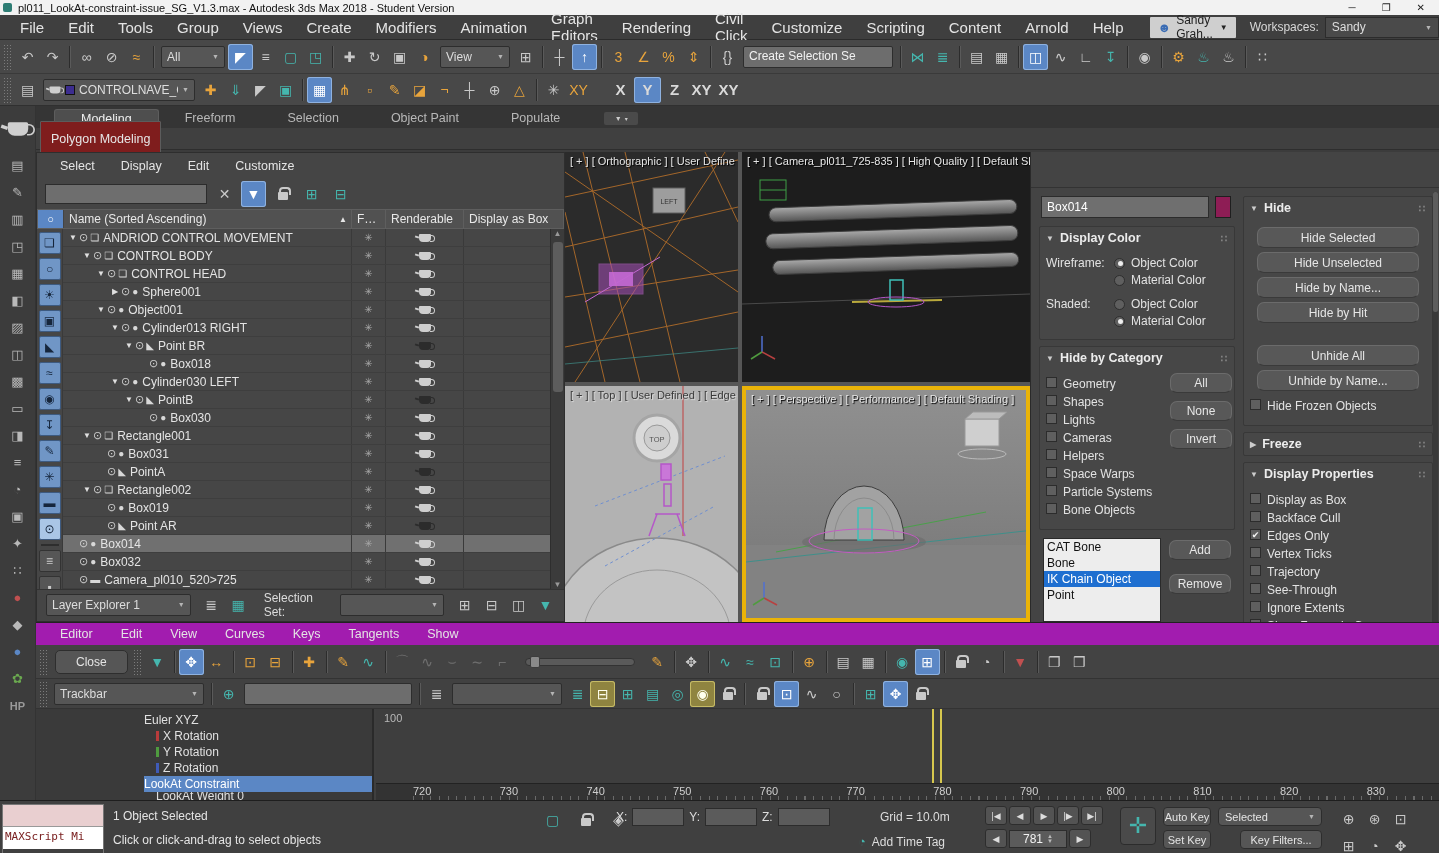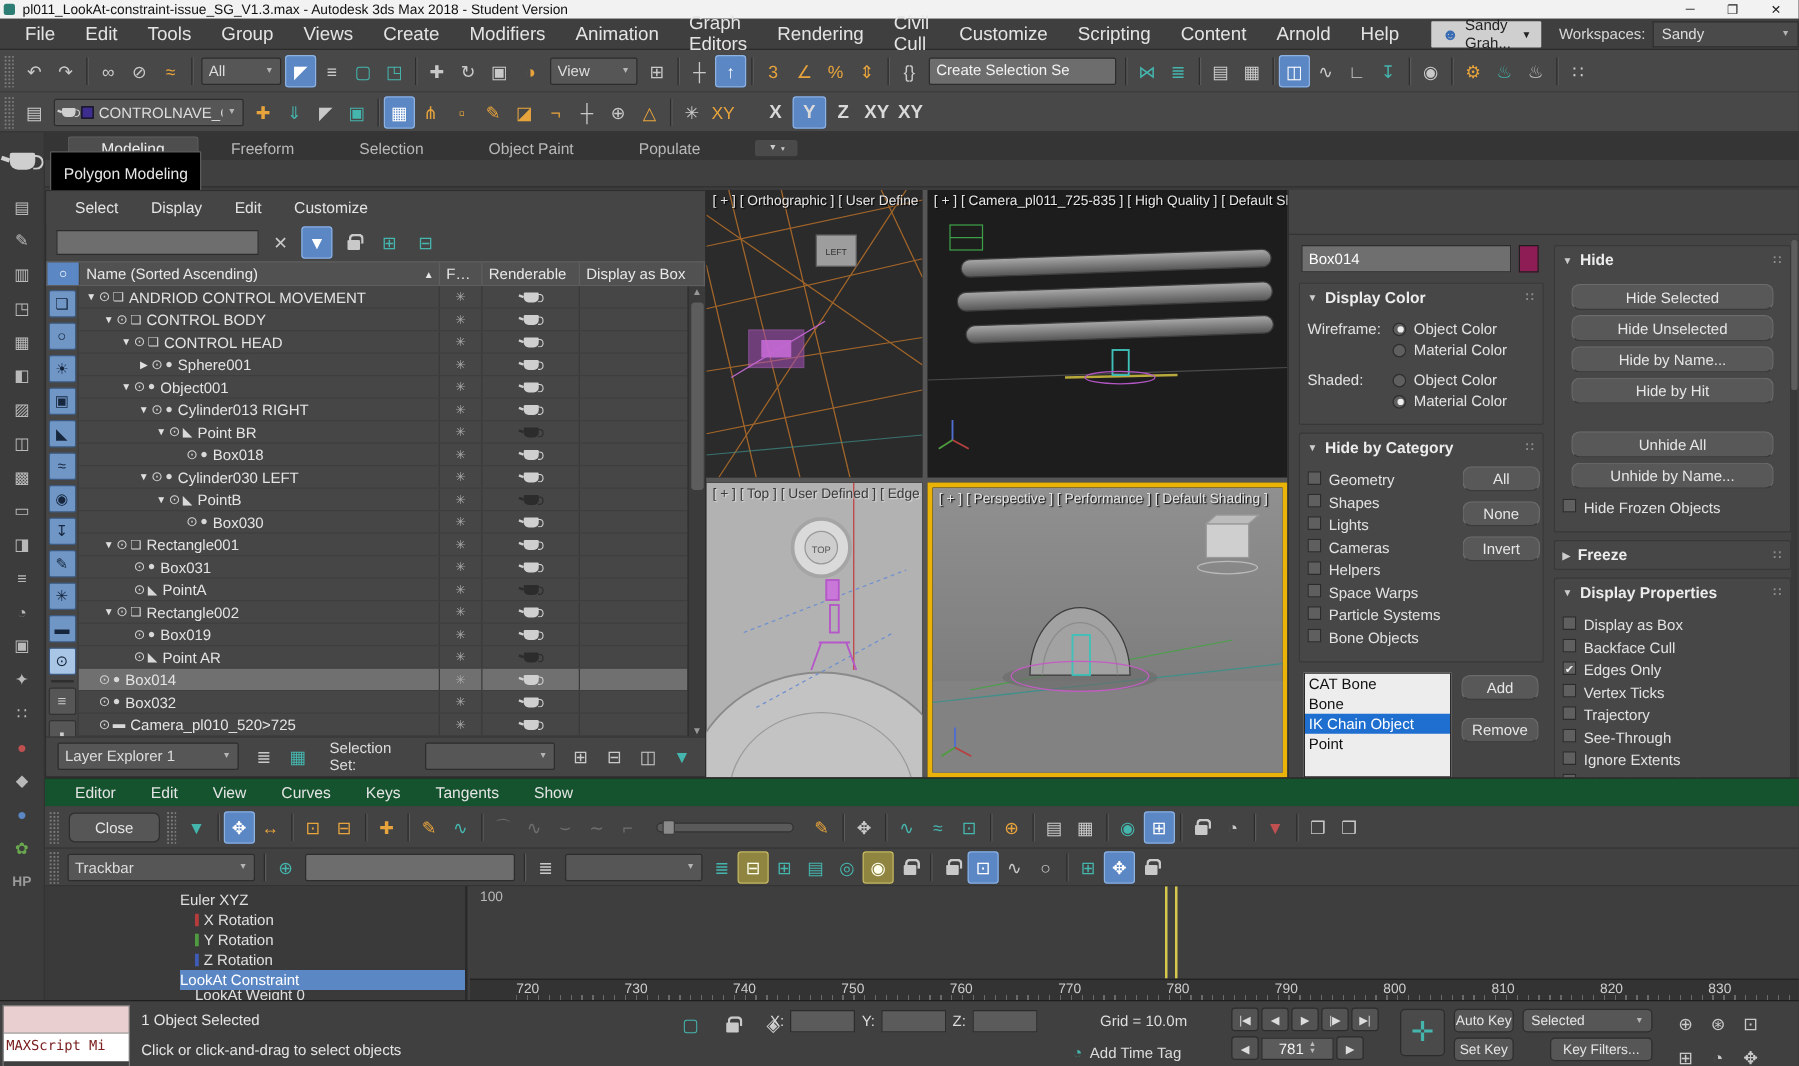--- a/index.html
+++ b/index.html
@@ -46,21 +46,21 @@
 .teapot.tiny{transform:scale(.9)}
 .teapot.big{transform:scale(1.7);margin:6px}
 .lockg{position:relative;display:inline-block;width:10px;height:8px;background:#c9c9c9;border-radius:1px;margin-top:4px}
 .lockg:before{content:"";position:absolute;left:1px;top:-5px;width:8px;height:6px;border:2px solid #c9c9c9;border-bottom:none;border-radius:4px 4px 0 0}
 
 #ribbon-tabs{position:absolute;left:36px;top:106px;width:1403px;height:22px;background:#353535;display:flex;align-items:flex-end;padding-left:18px}
 .rtab{padding:2px 26px;font-size:12.5px;color:#b8b8b8}
 .rtab.active{background:#4e4e4e;color:#eee;border:1px solid #5d5d5d;border-bottom:none;border-radius:3px 3px 0 0}
 #ribbon-ovf{margin-left:18px;margin-bottom:3px;width:34px;height:13px;background:#4a4a4a;border-radius:2px;display:flex;align-items:center;justify-content:center;font-size:7px;color:#ccc;gap:3px}
 #ribbon-panelrow{position:absolute;left:36px;top:128px;width:1403px;height:22px;background:#404040;border-bottom:1px solid #2e2e2e;display:flex;align-items:center;padding-left:4px}
-#poly-btn{height:36px;padding:0 10px;border:1px solid #5c5c5c;background:#000000;color:#e6e6e6;font-size:12.5px;display:flex;align-items:center;border-radius:1px}
+#poly-btn{height:36px;padding:0 10px;border:1px solid #5c5c5c;background:#7f1d1d;color:#e6e6e6;font-size:12.5px;display:flex;align-items:center;border-radius:1px}
 
 #leftdock{position:absolute;left:0;top:106px;width:36px;height:694px;background:#3c3c3c;display:flex;flex-direction:column;align-items:center;overflow:hidden;border-right:1px solid #333}
 .dock-btn{width:26px;height:23px;margin:2px auto;color:#b9b9b9;display:flex;align-items:center;justify-content:center;font-size:13px;border-radius:3px;flex:none}
 .dock-btn.big{height:42px}
 .dock-btn.c-red{color:#c05050}.dock-btn.c-blue{color:#5b87c5}.dock-btn.c-green{color:#6aa84f}
 .dock-btn.txt{font-size:11px;font-weight:bold;color:#9a9a9a}
 
 #explorer{position:absolute;left:36px;top:152px;width:529px;height:470px;background:#454545;border:1px solid #2e2e2e}
 #sx-menus{height:26px;display:flex;align-items:center;padding-left:10px;background:#454545}
 #sx-menus .menu-item{font-size:12.5px;padding:0 13px}
@@ -120,21 +120,21 @@
 #hbc-sides{position:absolute;right:2px;top:4px}
 #cp-list{width:118px;height:84px;background:#ededed;border:1px solid #2a2a2a;font-size:12px;color:#111;overflow:hidden}
 .cp-li{height:16px;padding:0 3px;display:flex;align-items:center;white-space:nowrap}
 .cp-li.sel{background:#1f6fd0;color:#fff}
 #listwrap{display:flex;gap:8px;padding:2px 4px}
 #listbtns{display:flex;flex-direction:column;justify-content:flex-start;gap:6px;padding-top:2px}
 #cp-scroll{position:absolute;right:1px;top:40px;bottom:0;width:5px;background:#393939}
 #cp-scroll .th{width:5px;height:120px;background:#5d5d5d;border-radius:2px}
 
 #ce{position:absolute;left:36px;top:622px;width:1403px;height:178px;background:#3f3f3f;border-top:1px solid #222}
-#ce-menus{height:22px;background:#14532d;display:flex;align-items:flex-start;padding-left:10px}
+#ce-menus{height:22px;background:#a21caf;display:flex;align-items:flex-start;padding-left:10px}
 #ce-menus .menu-item{font-size:12.5px;padding:0 14px;height:22px}
 #ce-tb1{height:34px;display:flex;align-items:center;background:#434343;border-bottom:1px solid #333;padding-left:2px}
 #ce-tb2{height:30px;display:flex;align-items:center;background:#414141;border-bottom:1px solid #333;padding-left:2px}
 #ce-body{position:relative;height:91px}
 #ce-tree{position:absolute;left:0;top:0;width:338px;height:100%;background:#3a3a3a;border-right:2px solid #2a2a2a;overflow:hidden;padding-top:3px}
 .ct-row{display:flex;height:16px;align-items:center;font-size:12px;color:#e0e0e0}
 .ct-wrap{display:flex;align-items:center;height:16px;flex:1}
 .ct-wrap.sel{background:#5b87c5;color:#fff}
 .ct-marker{width:3px;height:10px;margin-right:4px}
 .ct-row.partial{height:8px;overflow:hidden}
@@ -189,21 +189,21 @@
         <span class="menu-item">File</span>
         <span class="menu-item">Edit</span>
         <span class="menu-item">Tools</span>
         <span class="menu-item">Group</span>
         <span class="menu-item">Views</span>
         <span class="menu-item">Create</span>
         <span class="menu-item">Modifiers</span>
         <span class="menu-item">Animation</span>
         <span class="menu-item">Graph Editors</span>
         <span class="menu-item">Rendering</span>
-        <span class="menu-item">Civil Cull</span>
+        <span class="menu-item">Civil Click</span>
         <span class="menu-item">Customize</span>
         <span class="menu-item">Scripting</span>
         <span class="menu-item">Content</span>
         <span class="menu-item">Arnold</span>
         <span class="menu-item">Help</span>
       </span>
     <span id="userchip">
       <span class="person">☻</span>
       <span>Sandy Grah...</span>
       <span style="font-size:8px">▼</span>
@@ -301,21 +301,21 @@
       <span class="tb-btn c-orange">XY</span>
       <span class="tb-gap"></span>
       <span class="tb-btn axis">X</span>
       <span class="tb-btn active axis">Y</span>
       <span class="tb-btn axis">Z</span>
       <span class="tb-btn axis">XY</span>
       <span class="tb-btn axis c-orange">XY</span>
     </div>
 
   <div id="ribbon-tabs">
-    <span style="display:flex;align-items:flex-end">
+    <span style="display:flex;align-items:flex-start">
         <span class="rtab active">Modeling</span>
         <span class="rtab">Freeform</span>
         <span class="rtab">Selection</span>
         <span class="rtab">Object Paint</span>
         <span class="rtab">Populate</span>
       </span>
     <span id="ribbon-ovf">▼ <span style="font-size:6px">▾</span></span>
   </div>
   <div id="ribbon-panelrow">
     <span id="poly-btn">Polygon Modeling</span>

